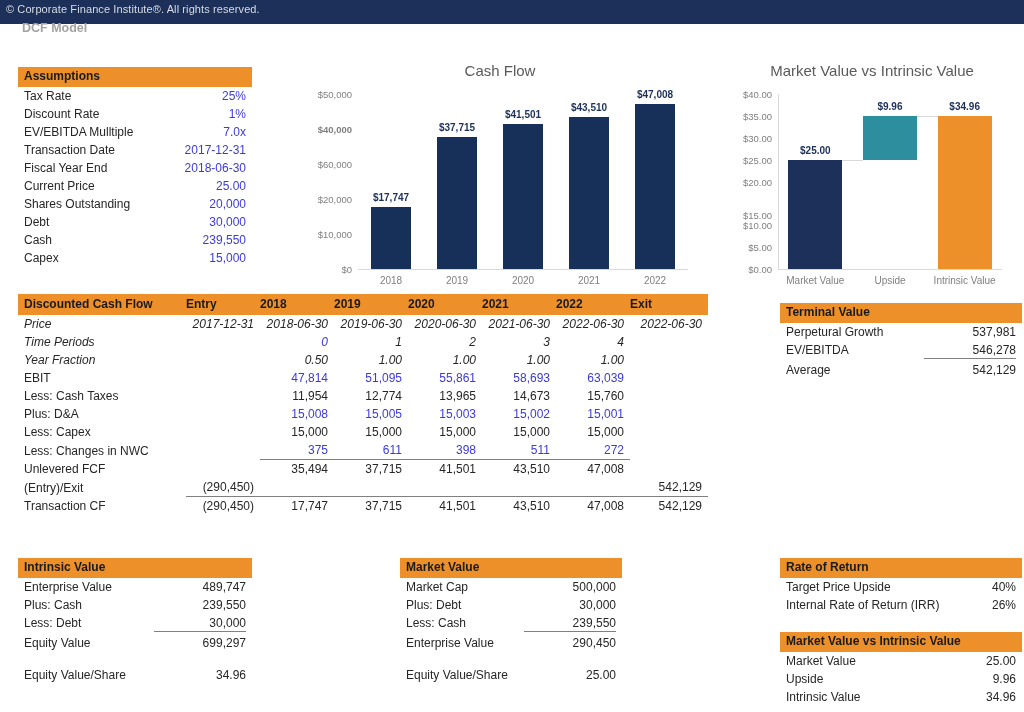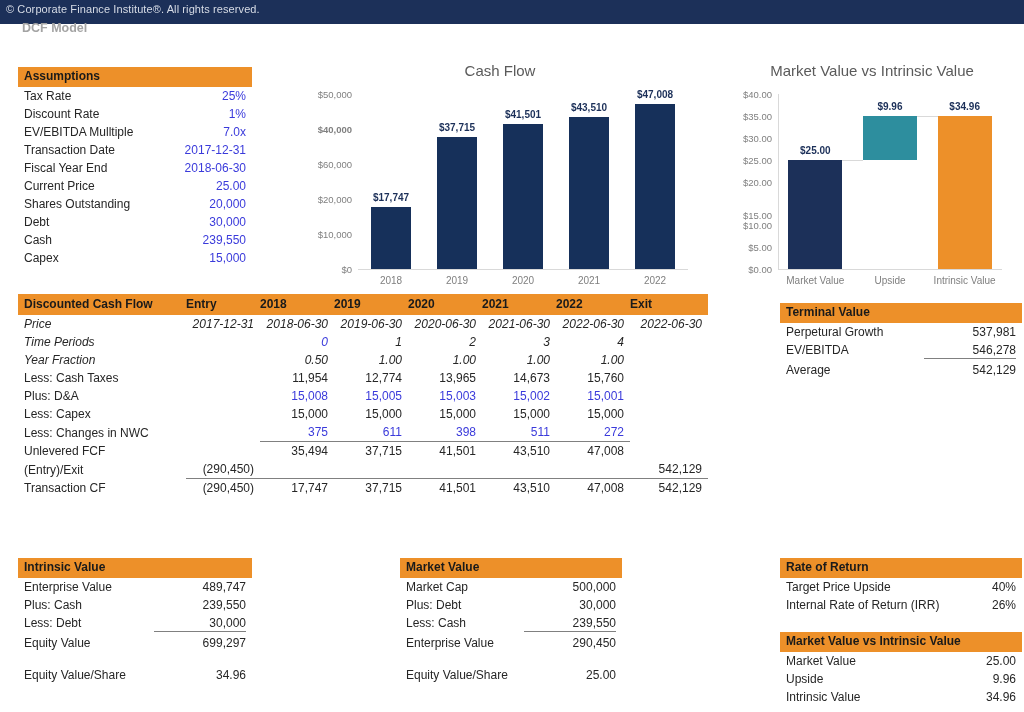--- a/index.html
+++ b/index.html
@@ -256,20 +256,30 @@
           <td class="first">Year Fraction</td>
           <td></td>
           <td>0.50</td>
           <td>1.00</td>
           <td>1.00</td>
           <td>1.00</td>
           <td>1.00</td>
           <td></td>
         </tr>
         <tr>
+          <td class="first">EBIT</td>
+          <td></td>
+          <td class="blue">47,814</td>
+          <td class="blue">51,095</td>
+          <td class="blue">55,861</td>
+          <td class="blue">58,693</td>
+          <td class="blue">63,039</td>
+          <td></td>
+        </tr>
+        <tr>
           <td class="first">Less: Cash Taxes</td>
           <td></td>
           <td>11,954</td>
           <td>12,774</td>
           <td>13,965</td>
           <td>14,673</td>
           <td>15,760</td>
           <td></td>
         </tr>
         <tr>

